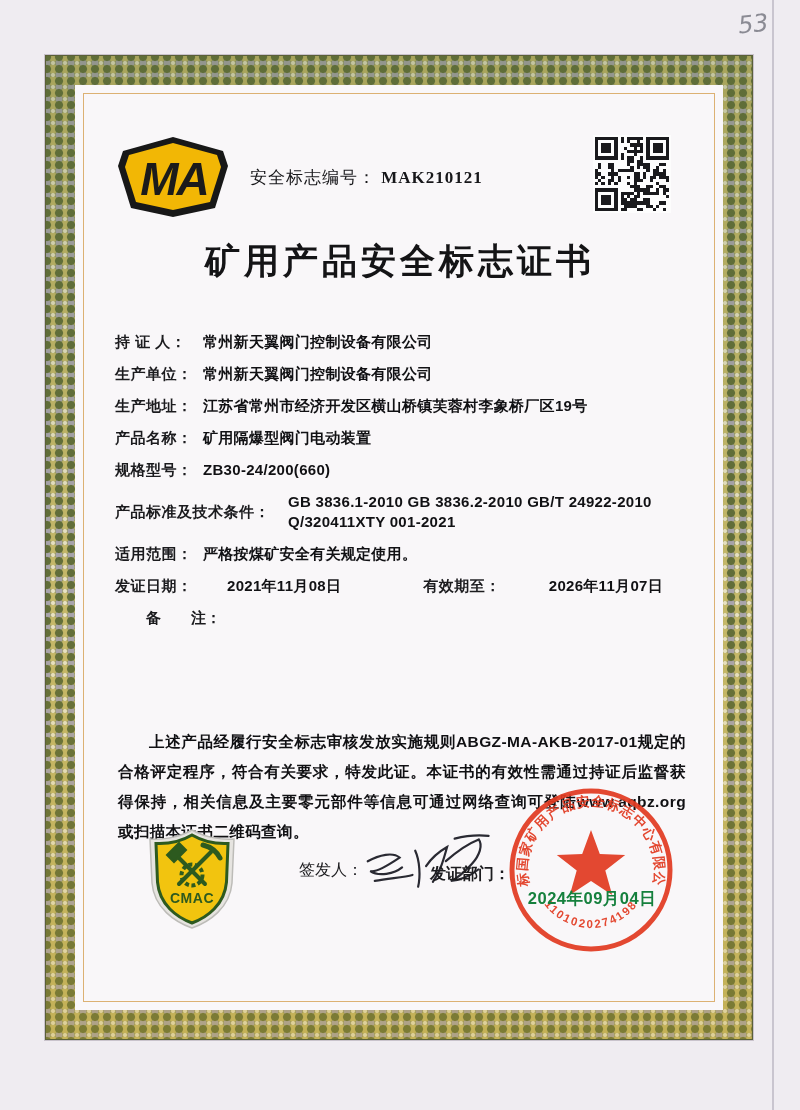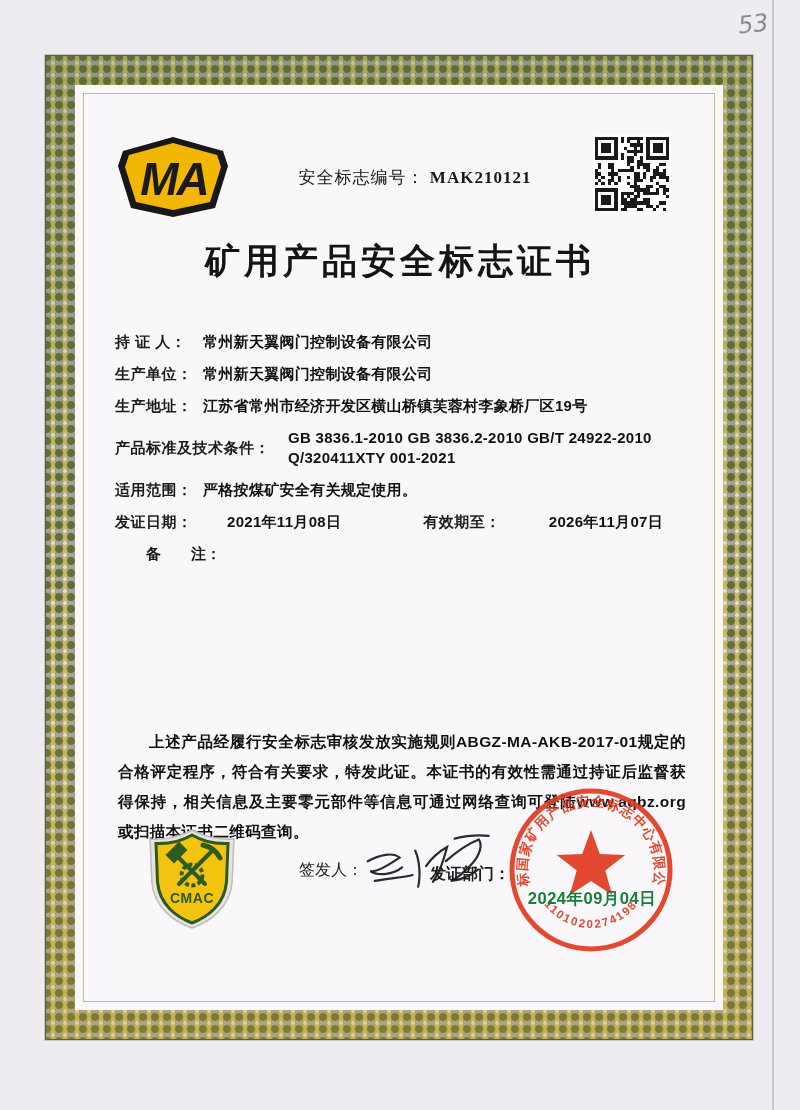--- a/index.html
+++ b/index.html
@@ -24,21 +24,21 @@
       radial-gradient(circle, #c9bc6d 4px, transparent 5px) 2px 8px/12px 12px,
       radial-gradient(circle, #aaa6b6 3px, transparent 4px) 8px 2px/12px 12px,
       #97995d;
     box-shadow: inset 0 0 0 1px #5a6038, 0 0 0 1px #c9c3cc;
   }
   .paper{position:absolute;inset:30px;background:#f9f7f9;}
   .inner-line{position:absolute;inset:38px;border:1px solid #dcb173;pointer-events:none;}
 
   
   .ma-logo{position:absolute;left:116px;top:134px;width:114px;height:86px;}
-  .serial{position:absolute;left:250px;top:166px;width:330px;text-align:center;
+  .serial{position:absolute;left:250px;top:166px;width:330px;text-align:left;
     font-size:17px;letter-spacing:1px;font-family:"Liberation Serif", serif;color:#17171a;}
   .serial b{font-weight:600;}
   .qr{position:absolute;left:593px;top:135px;width:78px;height:78px;background:#fdfdfd;padding:2px;box-sizing:border-box;}
   .qr svg{width:100%;height:100%;display:block;}
 
   .cert-title{
     position:absolute;left:0;right:0;top:238px;text-align:center;
     font-size:35px;font-weight:900;letter-spacing:4px;color:#141416;
     font-family:"Liberation Serif", serif;
   }
@@ -370,20 +370,28 @@
     <span class="fvalue">常州新天翼阀门控制设备有限公司</span>
   </div>
   <div class="frow">
     <span class="flabel">生产单位：</span>
     <span class="fvalue">常州新天翼阀门控制设备有限公司</span>
   </div>
   <div class="frow">
     <span class="flabel">生产地址：</span>
     <span class="fvalue">江苏省常州市经济开发区横山桥镇芙蓉村李象桥厂区19号</span>
   </div>
+  <div class="frow">
+    <span class="flabel">产品名称：</span>
+    <span class="fvalue">矿用隔爆型阀门电动装置</span>
+  </div>
+  <div class="frow">
+    <span class="flabel">规格型号：</span>
+    <span class="fvalue">ZB30-24/200(660)</span>
+  </div>
   <div class="frow wide">
     <span class="flabel">产品标准及技术条件：</span>
     <span class="fvalue">GB 3836.1-2010 GB 3836.2-2010 GB/T 24922-2010 Q/320411XTY 001-2021</span>
   </div>
   <div class="frow">
     <span class="flabel">适用范围：</span>
     <span class="fvalue">严格按煤矿安全有关规定使用。</span>
   </div>
   <div class="frow dates">
     <span class="flabel">发证日期：</span>

